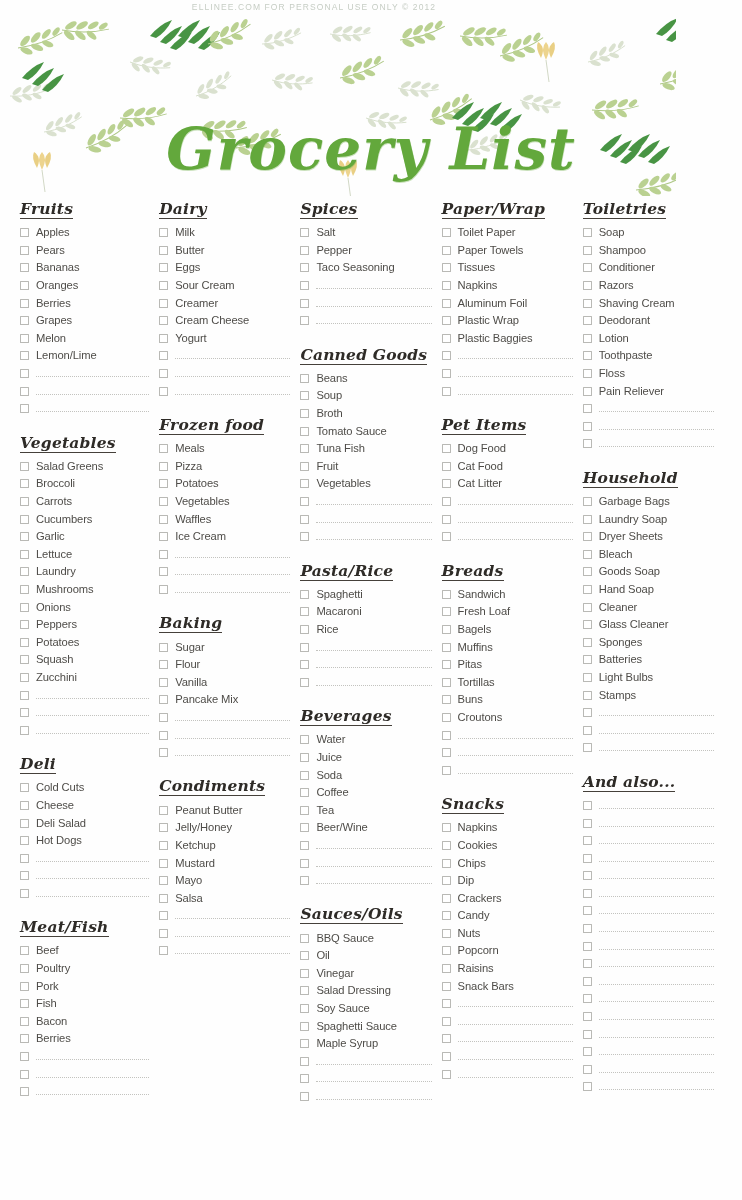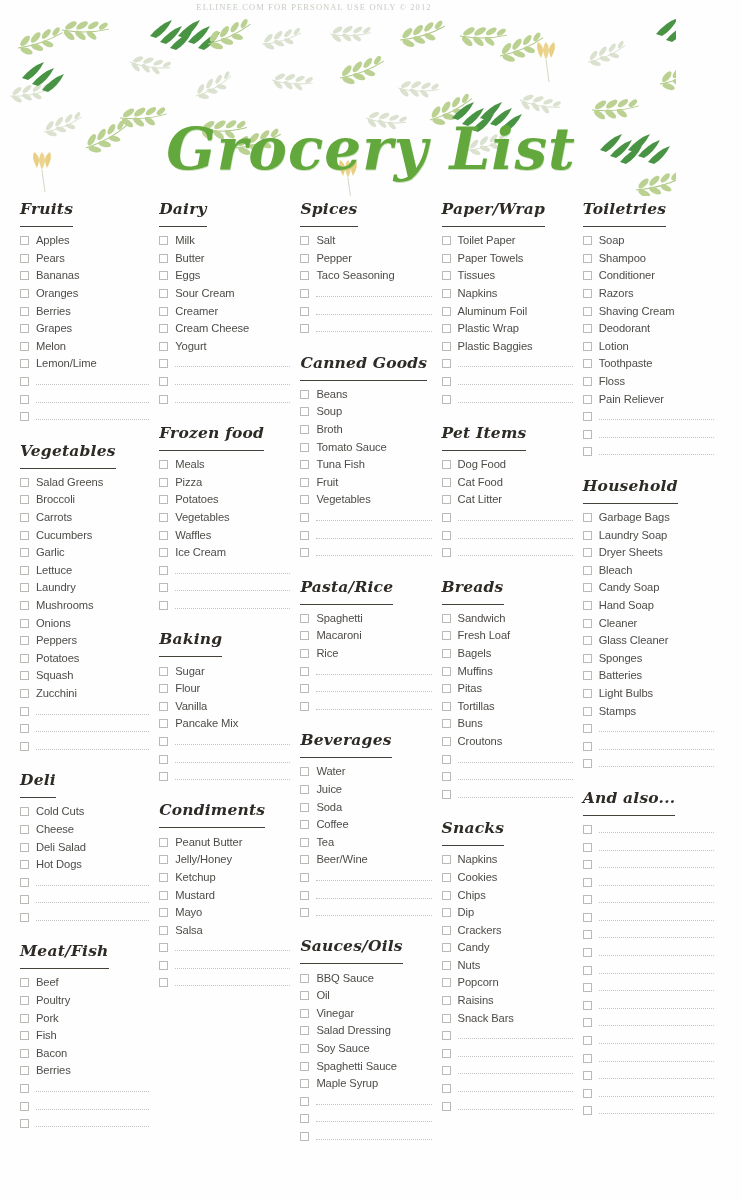--- a/index.html
+++ b/index.html
@@ -22,21 +22,21 @@
   
   .credit {
     position: absolute;
     top: 2px;
     left: 0;
     width: 628px;
     text-align: center;
     font-size: 8.5px;
     letter-spacing: 1.1px;
     color: #c6cdc4;
-    font-family: Liberation Serif, serif;
+    font-family: Liberation Sans, sans-serif;
   }
 
   
   .header {
     position: relative;
     height: 196px;
     width: 676px;
     overflow: hidden;
   }
   .header-art {
@@ -85,21 +85,21 @@
   .section-title {
     font-family: "DejaVu Serif", serif;
     font-style: italic;
     font-weight: bold;
     font-size: 15.5px;
     line-height: 18px;
     color: #2e2b27;
     letter-spacing: 0.2px;
     border-bottom: 1.2px solid #45403a;
     display: inline-block;
-    padding-bottom: 8px;
+    padding-bottom: 0px;
     margin-bottom: 5px;
     white-space: nowrap;
   }
   .item {
     display: flex;
     align-items: center;
     height: 17.6px;
   }
   .checkbox {
     width: 7px;
@@ -795,21 +795,21 @@
             <span class="checkbox"></span>
             <span class="item-label">Laundry Soap</span>
           </div><div class="item">
             <span class="checkbox"></span>
             <span class="item-label">Dryer Sheets</span>
           </div><div class="item">
             <span class="checkbox"></span>
             <span class="item-label">Bleach</span>
           </div><div class="item">
             <span class="checkbox"></span>
-            <span class="item-label">Candy Soap</span>
+            <span class="item-label">Goods Soap</span>
           </div><div class="item">
             <span class="checkbox"></span>
             <span class="item-label">Hand Soap</span>
           </div><div class="item">
             <span class="checkbox"></span>
             <span class="item-label">Cleaner</span>
           </div><div class="item">
             <span class="checkbox"></span>
             <span class="item-label">Glass Cleaner</span>
           </div><div class="item">

